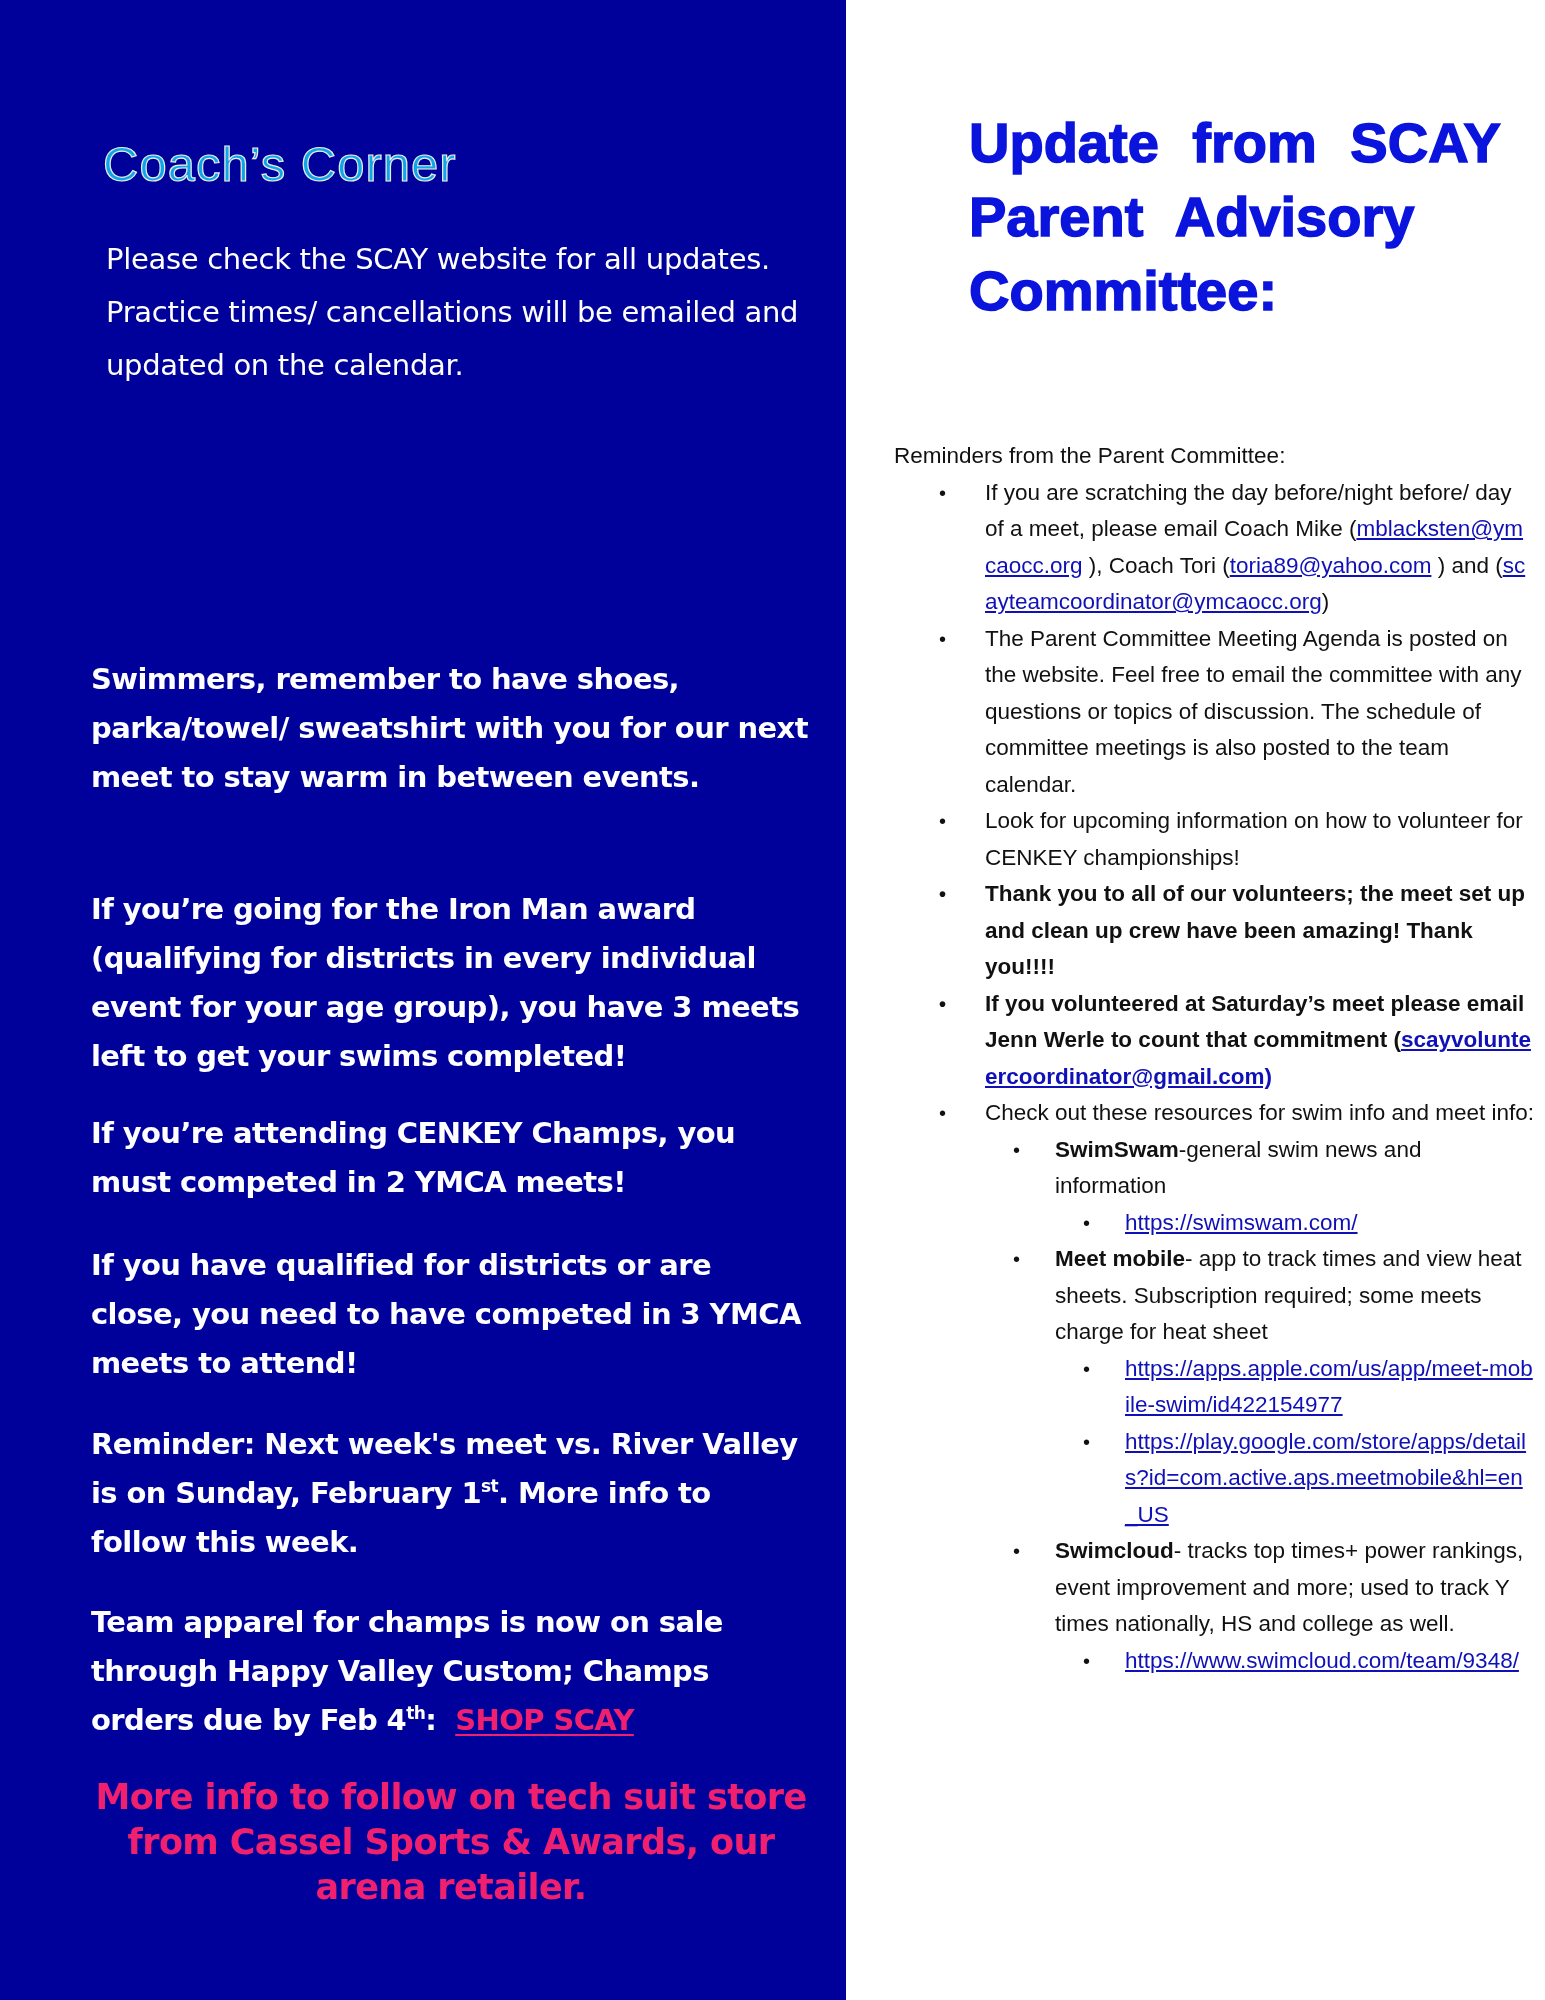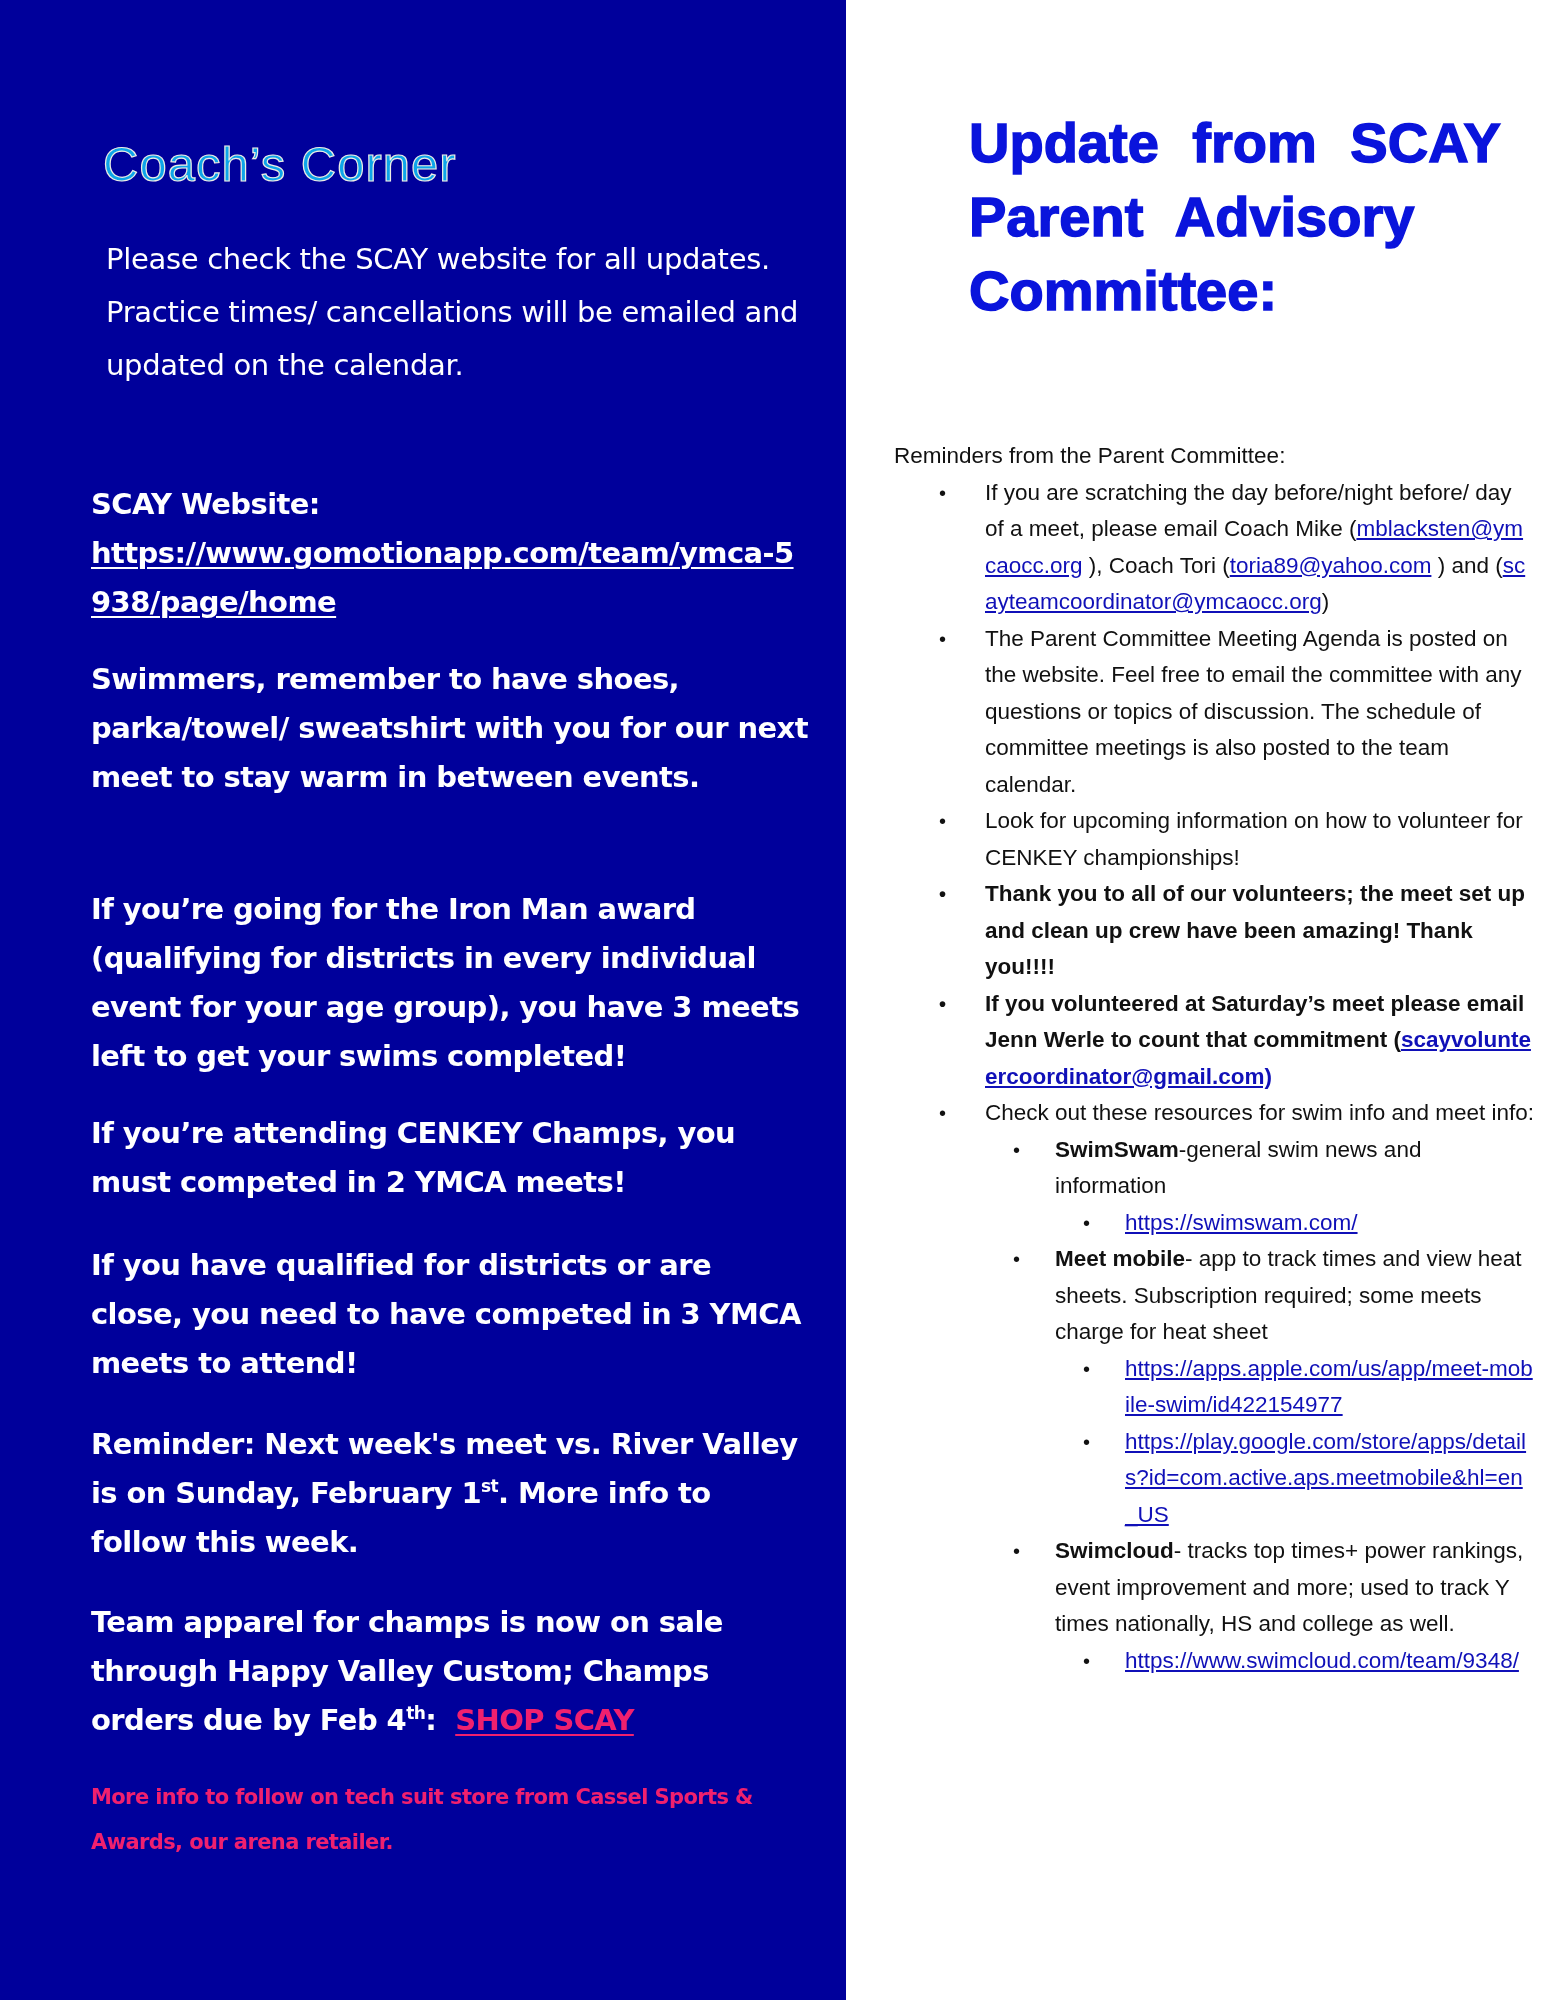--- a/index.html
+++ b/index.html
@@ -17,21 +17,21 @@
     position:absolute; left:106px; top:233px; width:700px;
     font-family:"DejaVu Sans", sans-serif; font-weight:normal;
     font-size:29px; line-height:53px; color:#ffffff; letter-spacing:-0.3px;
   }
   .lp { position:absolute; left:91px; width:720px;
     font-family:"DejaVu Sans", sans-serif; font-weight:bold;
     font-size:29px; line-height:49px; color:#ffffff; letter-spacing:-0.6px; }
   .lp a, .lp .link { color:#ffffff; text-decoration:underline; text-decoration-thickness:2px; text-underline-offset:4px; }
   .lp sup { font-size:17px; line-height:0; vertical-align:super; }
   .shop-link { color:#F0206E !important; text-decoration-color:#F0206E; }
-  .pink { color:#F0206E; font-size:21px; line-height:45px; }
+  .pink { color:#F0206E; font-size:35px; line-height:45px;text-align:center; }
 
   .update-title {
     position:absolute; left:969px; top:106px; width:560px;
     font-family:"Liberation Sans", sans-serif; font-weight:bold;
     font-size:56px; line-height:74px; color:#0A14DC; word-spacing:18px;
     -webkit-text-stroke:1.5px #0A14DC;
   }
   .reminders {
     position:absolute; left:879px; top:438px; width:640px;
     font-family:"Liberation Sans", sans-serif; font-size:22.5px; line-height:36.5px; color:#111111;margin-left:15px;
@@ -49,24 +49,20 @@
   .b { font-weight:bold; }
   .rlink { color:#1010B8; text-decoration:underline; word-break:break-all; }
 </style>
 </head>
 <body>
 
 <div class="left-panel">
   <div class="coach-title">Coach’s Corner</div>
   <div class="intro">Please check the SCAY website for all updates. Practice times/ cancellations will be emailed and updated on the calendar.</div>
 
-  <div class="lp" style="top:480px;">
-    <div>SCAY Website:</div>
-    <a class="link" style="word-break:break-all;">https://www.gomotionapp.com/team/ymca-5938/page/home</a>
-  </div>
 
   <div class="lp" style="top:655px;">Swimmers, remember to have shoes, parka/towel/ sweatshirt with you for our next meet to stay warm in between events.</div>
   <div class="lp" style="top:885px;">If you’re going for the Iron Man award (qualifying for districts in every individual event for your age group), you have 3 meets left to get your swims completed!</div>
   <div class="lp" style="top:1109px;">If you’re attending CENKEY Champs, you must competed in 2 YMCA meets!</div>
   <div class="lp" style="top:1241px;">If you have qualified for districts or are close, you need to have competed in 3 YMCA meets to attend!</div>
 
   <div class="lp" style="top:1420px;">
     <span>Reminder: Next week's meet vs. River Valley is on Sunday, February 1</span><sup>st</sup><span>. More info to follow this week.</span>
   </div>
 

